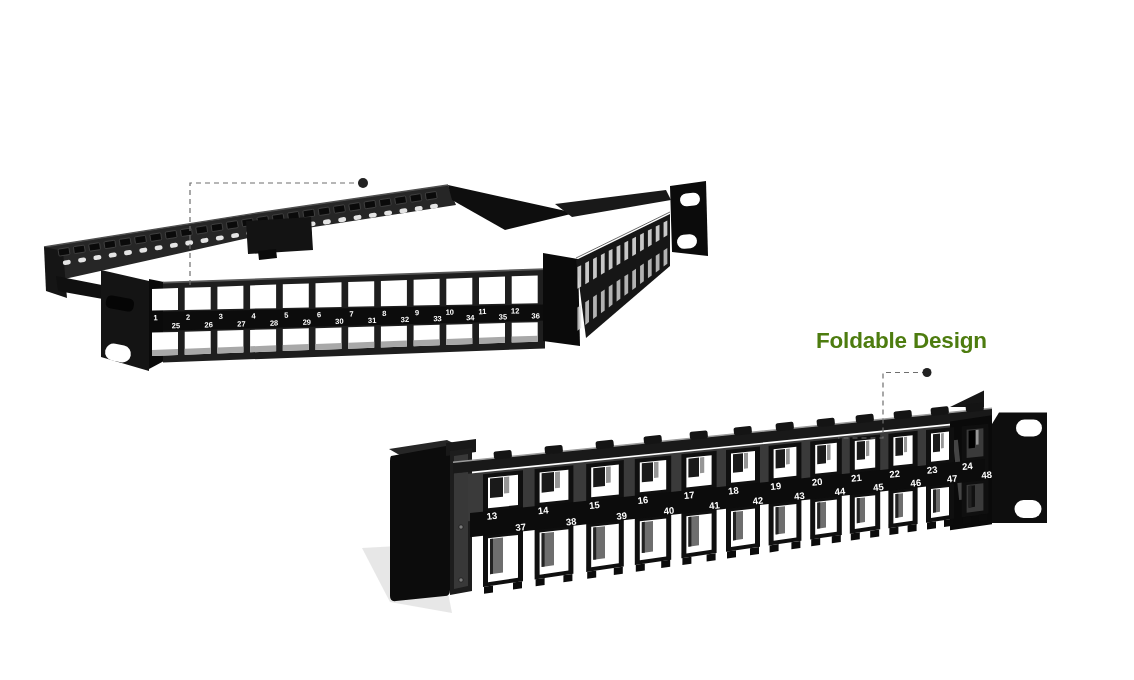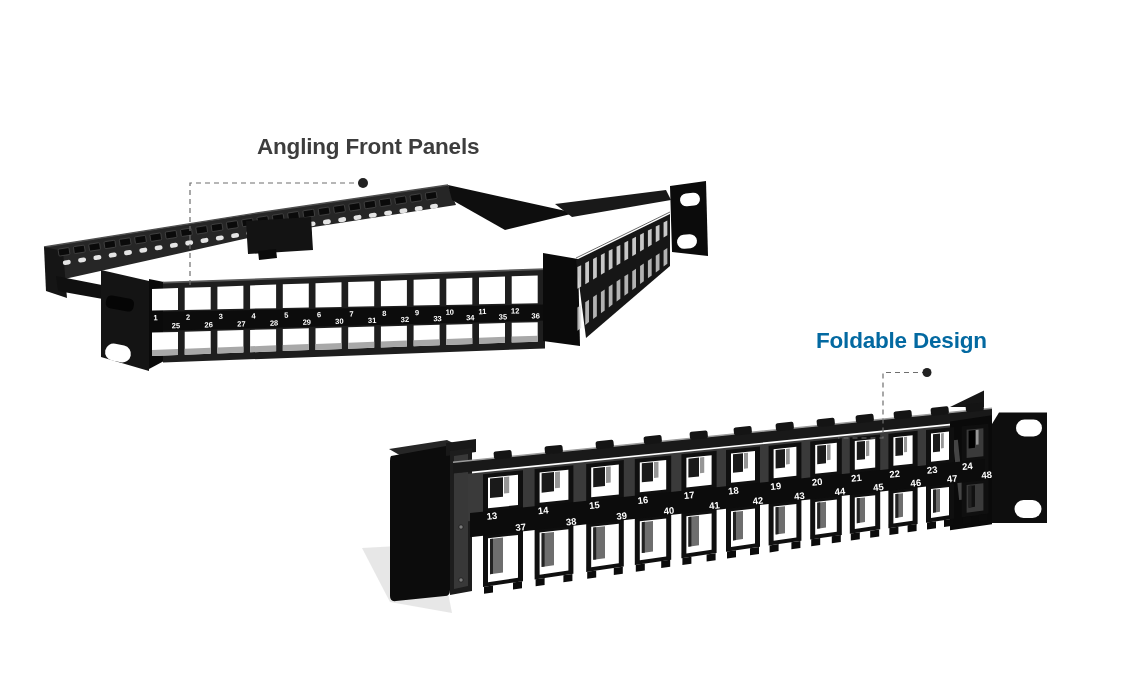--- a/index.html
+++ b/index.html
@@ -413,16 +413,15 @@
         </g>
     </g>
     <g id="leaders">
         <polyline points="363,183 190,183 190,285" fill="none" stroke="#6e6e6e" stroke-width="1.2" stroke-dasharray="5 4"></polyline>
         <circle cx="363" cy="183" r="5" fill="#222222"></circle>
         <polyline points="927,372.5 883,372.5 883,438 838,438" fill="none" stroke="#6e6e6e" stroke-width="1.2" stroke-dasharray="5 4"></polyline>
         <circle cx="927" cy="372.5" r="4.5" fill="#222222"></circle>
       </g>
   </svg>
 
-  <div class="callout" id="lbl-angling" style="color: rgb(61, 61, 61);">Angling Front Panels</div>
 
-  <div class="callout" id="lbl-foldable" style="color: #0369a1;">Foldable Design</div>
+  <div class="callout" id="lbl-foldable" style="color: #4d7c0f;">Foldable Design</div>
 </div>
 
 </body></html>

